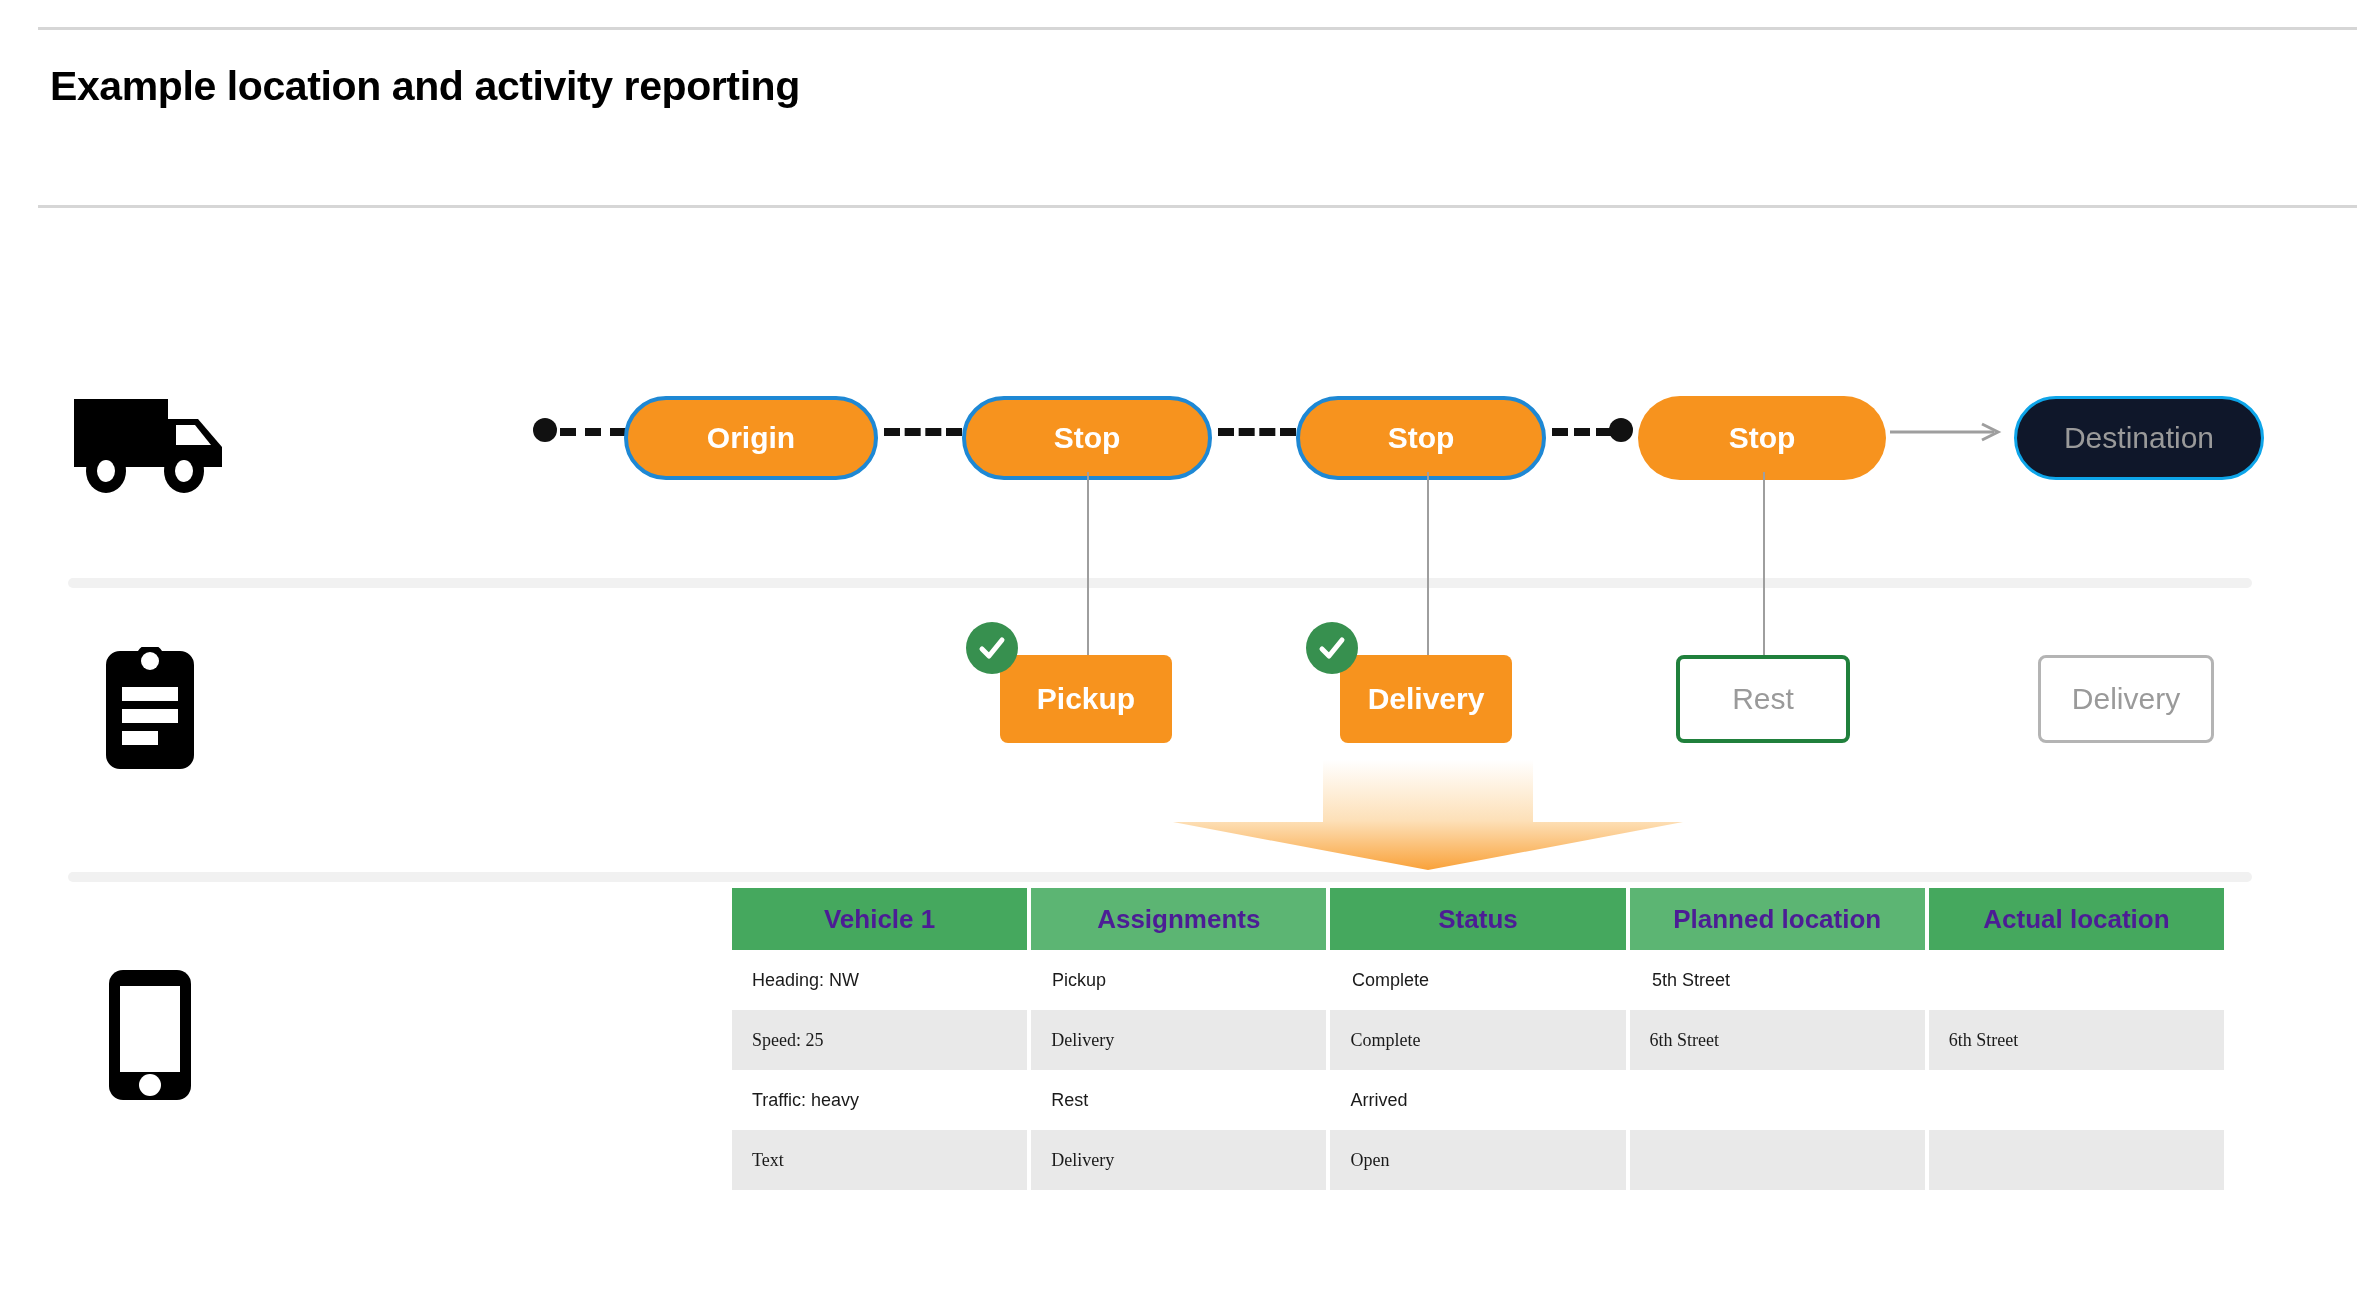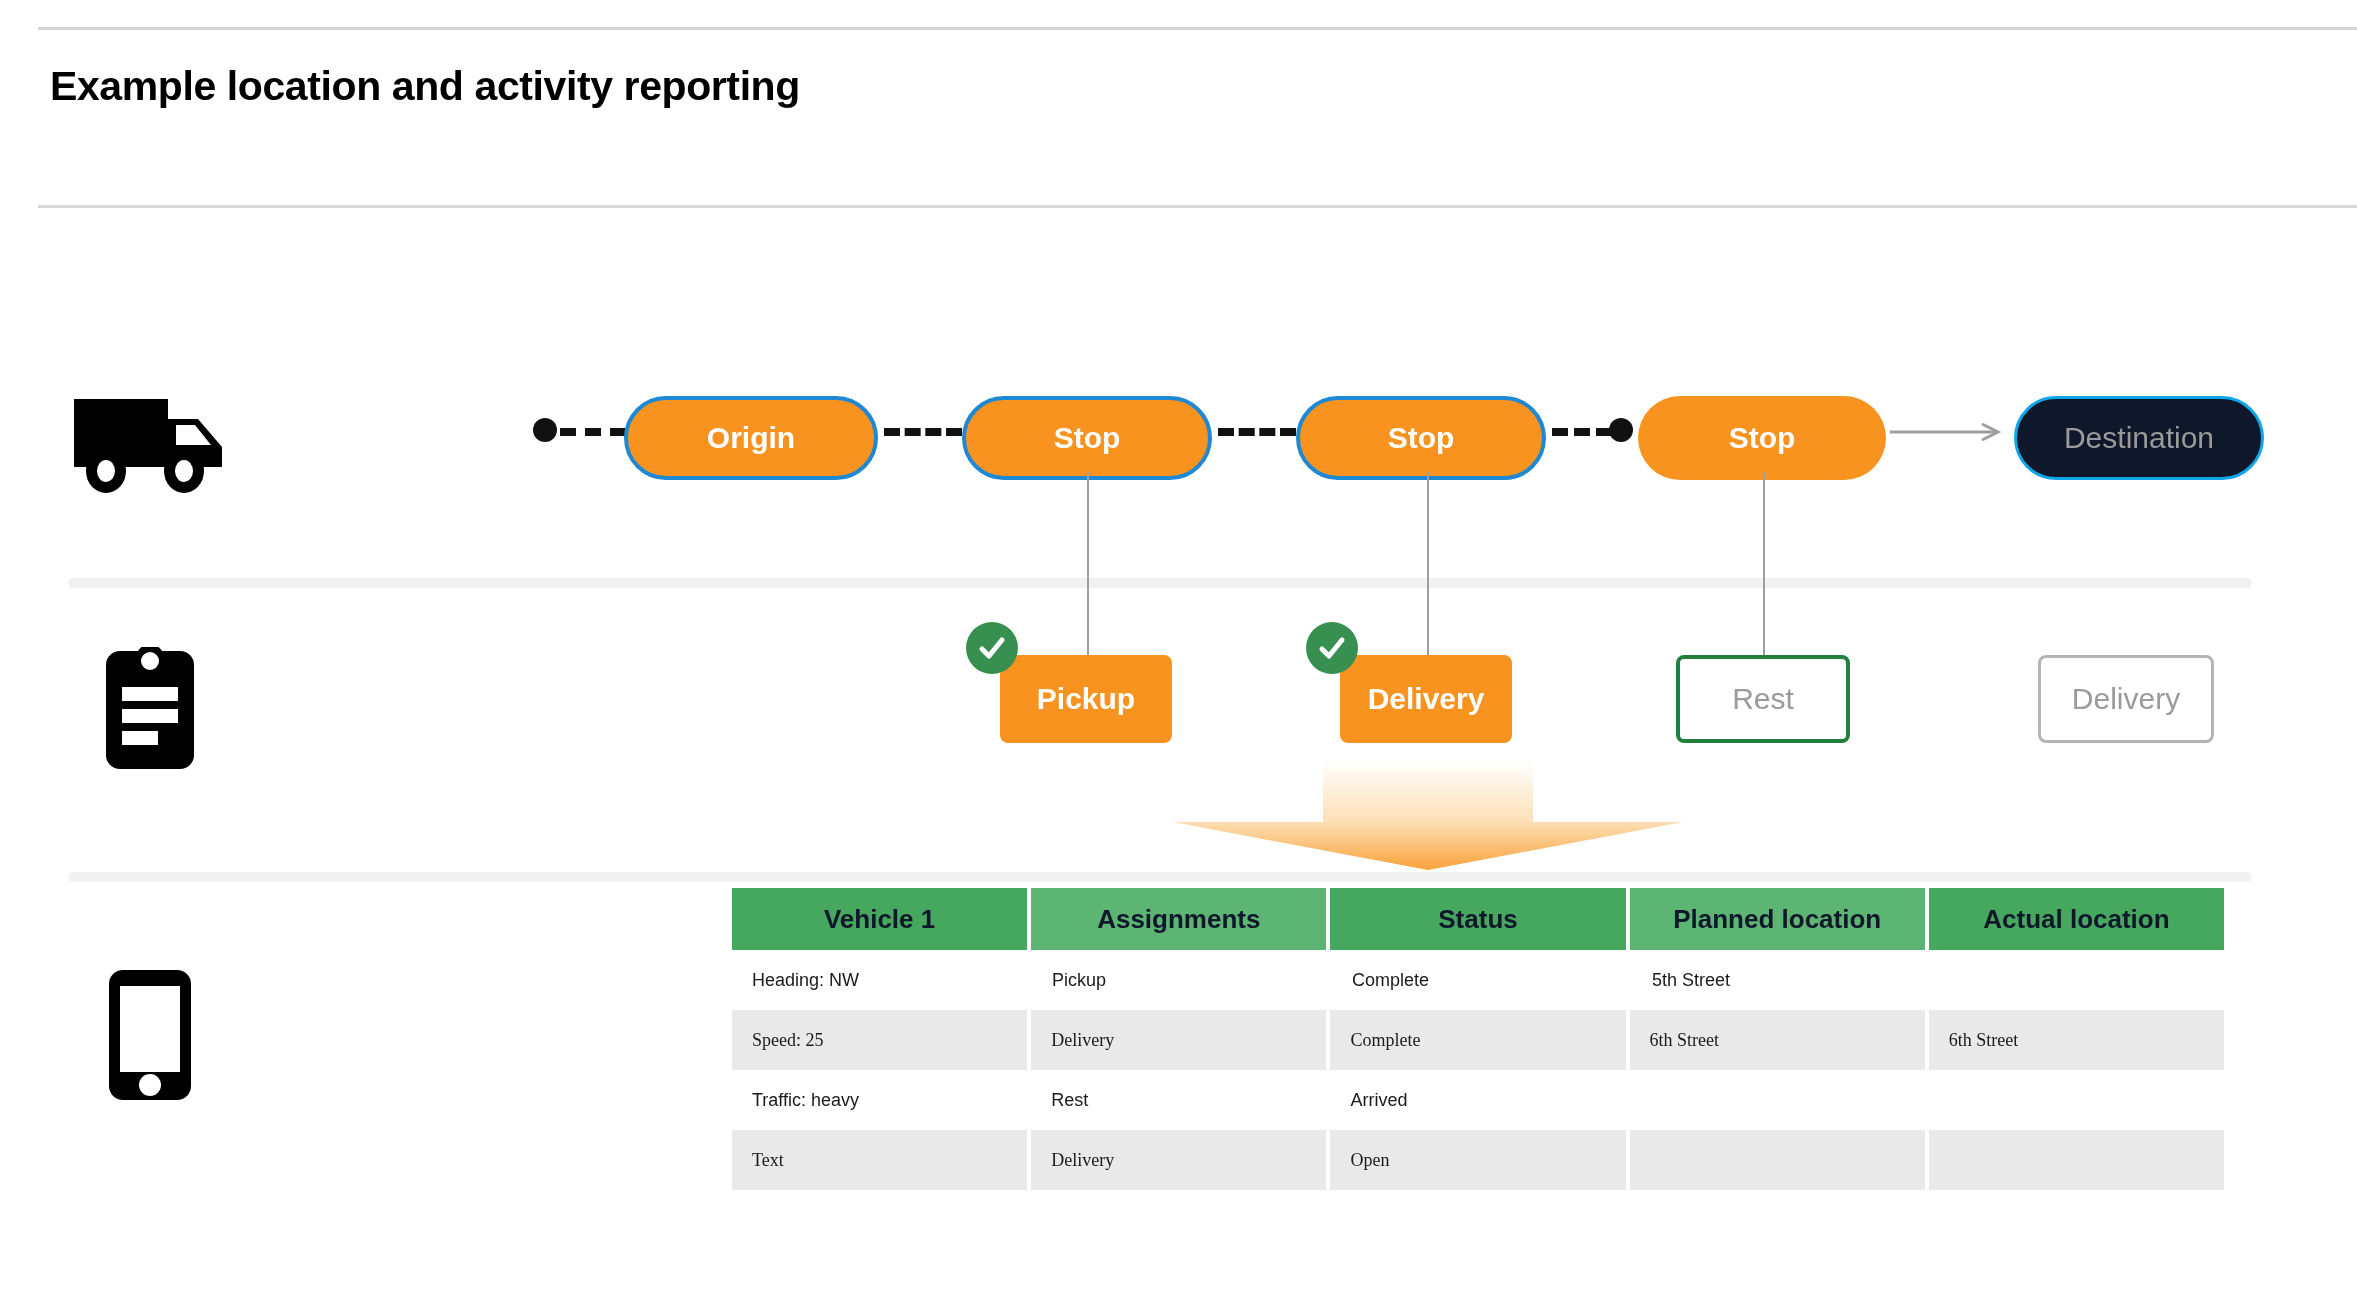--- a/index.html
+++ b/index.html
@@ -201,21 +201,21 @@
   #table-header-row {
     display: flex;
     margin-top: 8px;
     gap: 4px;
   }
   .col-head {
     height: 62px;
     display: flex;
     align-items: center;
     justify-content: center;
-    color: #0f172a;
+    color: #4c1d95;
     font-size: 26px;
     font-weight: 700;
     box-sizing: border-box;
   }
   .col-head.shade-a { background: #45a85e; }
   .col-head.shade-b { background: #5cb573; }
 
   .data-row {
     display: flex;
     gap: 4px;

